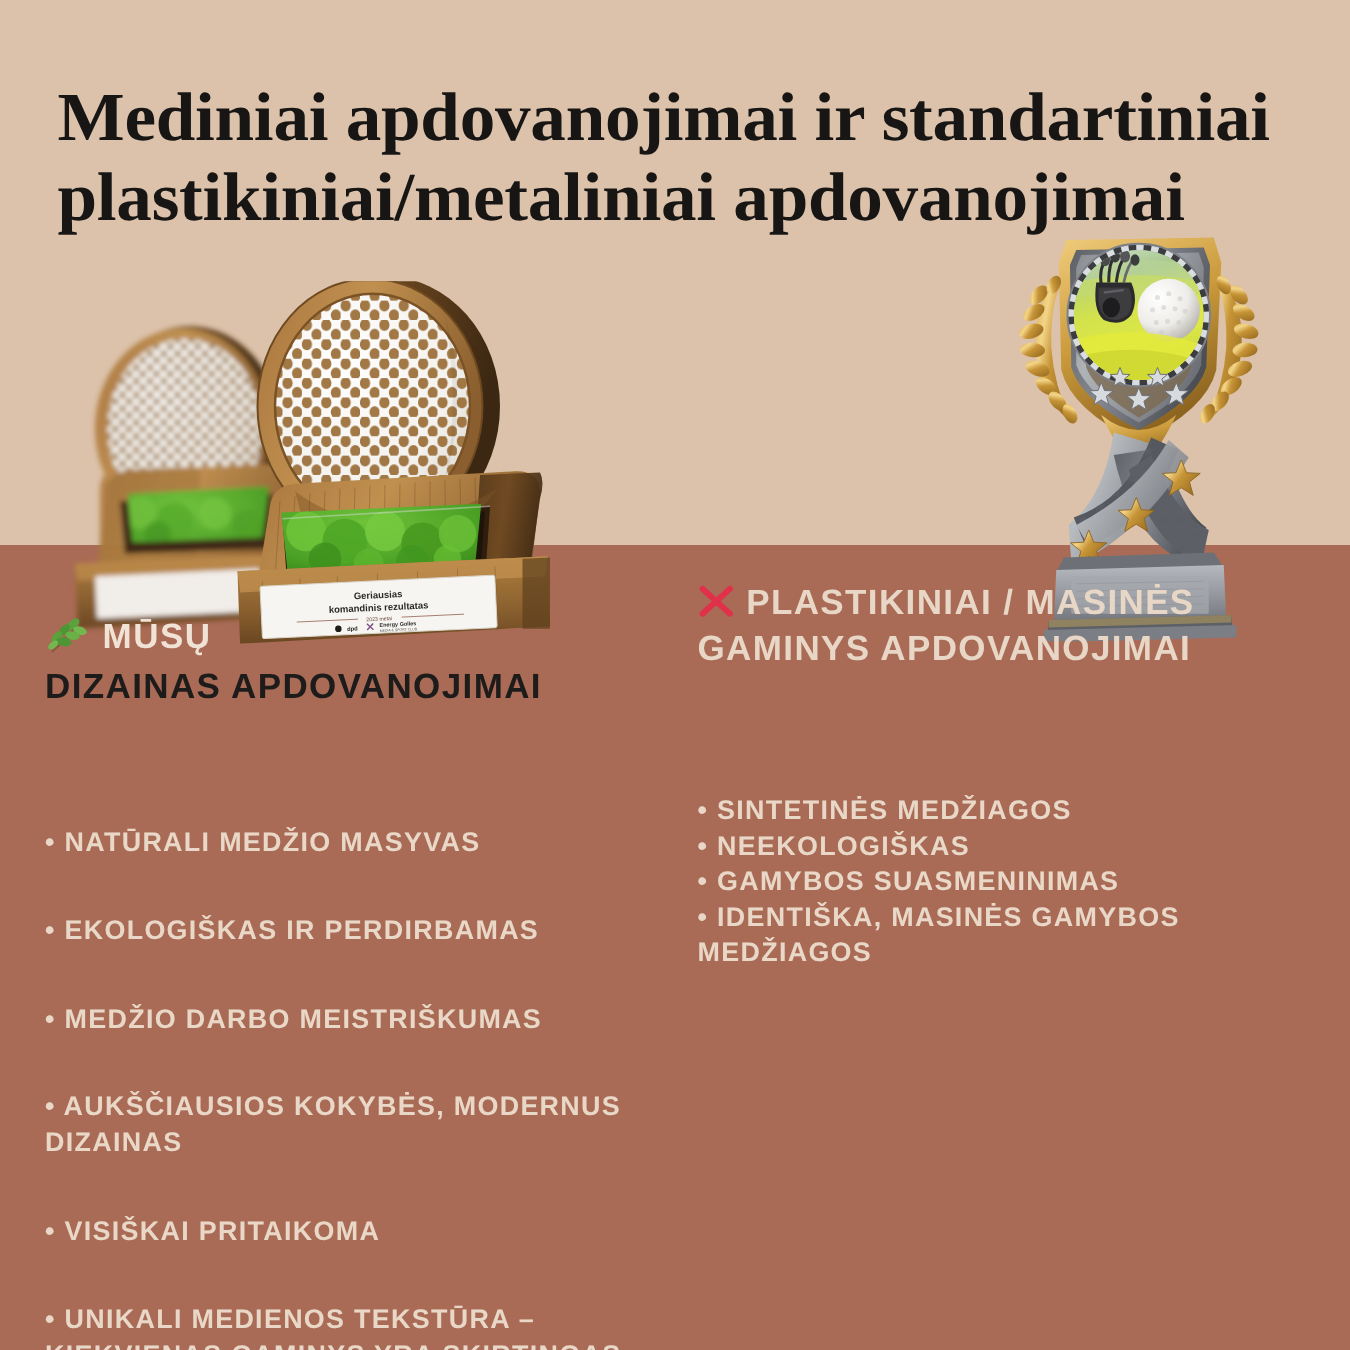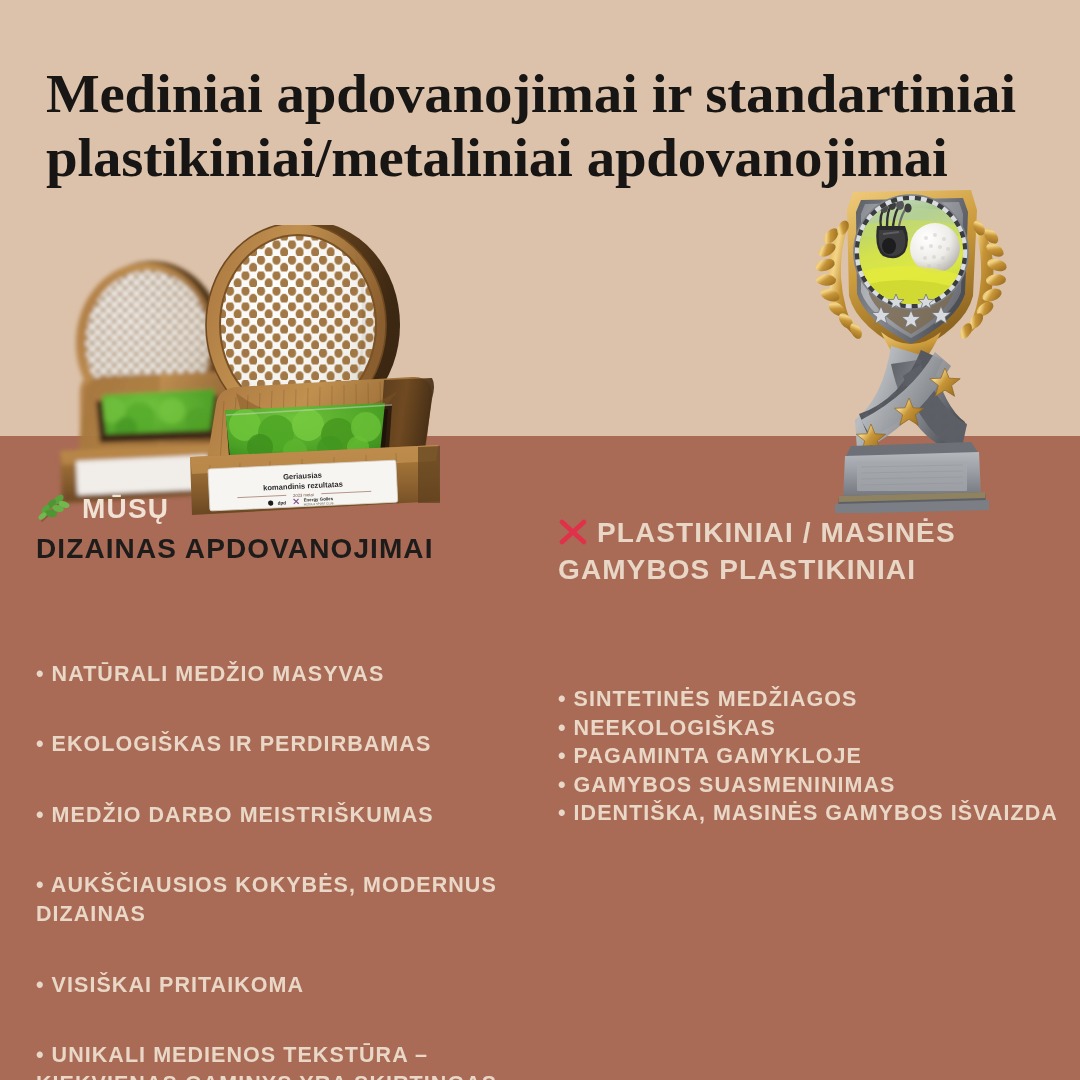--- a/index.html
+++ b/index.html
@@ -57,21 +57,21 @@
     z-index:12;
   }
   .wood-photo svg, .metal-photo svg{ display:block; width:100%; height:100%; }
 
   
   .col{
     position:absolute;
     z-index:20;
   }
   .col-left{ left:36px; top:492px; width:500px; }
-  .col-right{ left:558px; top:515px; width:508px; }
+  .col-right{ left:558px; top:464px; width:508px; }
 
   .head-line1{
     display:flex; align-items:center; gap:12px;
     margin-bottom:6px;
   }
   .head-icon{ width:34px; height:34px; flex:0 0 34px; }
   .head-icon svg{ display:block; width:100%; height:100%; }
 
   .head-eyebrow{
     font-size:28px; font-weight:bold; letter-spacing:1.2px;
@@ -512,25 +512,24 @@
   </div>
 
   <div class="col col-right">
 
     <div class="head-right">
       <span class="rx">
         <svg viewBox="0 0 30 26" xmlns="http://www.w3.org/2000/svg">
           <path d="M4 3 L26 23 M26 3 L4 23" stroke="#e13049" stroke-width="4.6" stroke-linecap="round"></path>
         </svg>
       </span><span>PLASTIKINIAI / MASINĖS</span><br>
-      <span>GAMYBOS PLASTIKINIAI</span>
+      <span>GAMINYS APDOVANOJIMAI</span>
     </div>
 
     <ul class="blist">
       <li>• SINTETINĖS MEDŽIAGOS</li>
       <li>• NEEKOLOGIŠKAS</li>
-      <li>• PAGAMINTA GAMYKLOJE</li>
       <li>• GAMYBOS SUASMENINIMAS</li>
-      <li>• IDENTIŠKA, MASINĖS GAMYBOS IŠVAIZDA</li>
+      <li>• IDENTIŠKA, MASINĖS GAMYBOS MEDŽIAGOS</li>
     </ul>
   </div>
 
 </div>
 
 </body></html>

